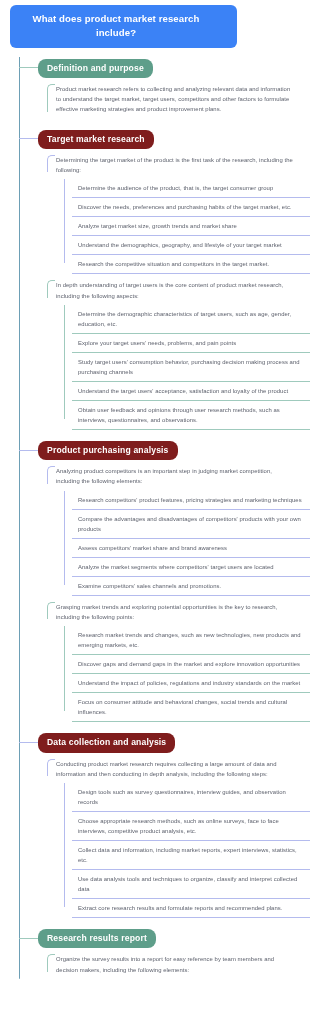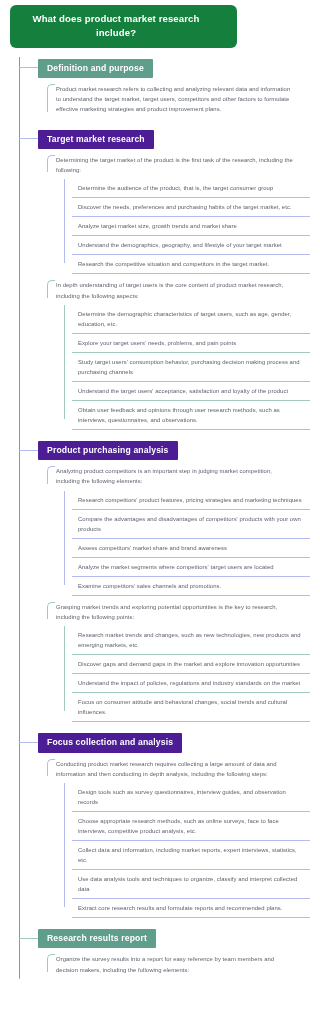--- a/index.html
+++ b/index.html
@@ -6,21 +6,21 @@
   html, body {
     width: 310px;
     background: #ffffff;
     font-family: "Liberation Sans", sans-serif;
   }
   body { position: relative; width: 310px; padding-bottom: 6px; }
 
   
   .root-wrap { padding: 5px 12px 0 10px; }
   .root-node {
-    background: #15803d;
+    background: #3b82f6;
     color: #ffffff;
     border-radius: 6px;
     padding: 7px 25px 8px 10px;
     text-align: center;
     font-size: 9.6px;
     font-weight: bold;
     line-height: 1.45;
     letter-spacing: .1px;
     width: 227px;
   }
@@ -45,30 +45,30 @@
     position: absolute;
     left: 19px;
     top: 50%;
     width: 19px;
     height: 0;
     border-top: 1.4px solid #9fcabd;
   }
   .section.purple .stub { border-top-color: #b4bbee; }
   .node {
     display: inline-block;
-    border-radius: 1px;
+    border-radius: 8px;
     color: #ffffff;
     font-size: 8.6px;
     font-weight: bold;
     letter-spacing: .15px;
     padding: 4px 9px 5px 9px;
     line-height: 1.2;
   }
   .section.green  .node { background: #5e9e8a; }
-  .section.purple .node { background: #4c1d95; }
+  .section.purple .node { background: #7f1d1d; }
 
   
   .desc-wrap { position: relative; padding-left: 54px; margin-top: 6px; }
   .desc-bracket {
     position: absolute;
     left: 47px;
     top: 0;
     bottom: 7px;
     width: 8px;
     border-left: 1.1px solid #9fcabd;
@@ -173,21 +173,21 @@
         </div>
         <div class="leaves">
           <span class="leaf-spine"></span>
           <div class="leaf">Research market trends and changes, such as new technologies, new products and emerging markets, etc.</div>
           <div class="leaf">Discover gaps and demand gaps in the market and explore innovation opportunities</div>
           <div class="leaf">Understand the impact of policies, regulations and industry standards on the market</div>
           <div class="leaf">Focus on consumer attitude and behavioral changes, social trends and cultural influences.</div>
         </div>
       </div>
       <div class="section purple">
-        <div class="section-head"><span class="stub"></span><span class="node">Focus collection and analysis</span></div>
+        <div class="section-head"><span class="stub"></span><span class="node">Data collection and analysis</span></div>
         <div class="desc-wrap">
           <span class="desc-bracket"></span>
           <div class="desc">Conducting product market research requires collecting a large amount of data and information and then conducting in depth analysis, including the following steps:</div>
         </div>
         <div class="leaves">
           <span class="leaf-spine"></span>
           <div class="leaf">Design tools such as survey questionnaires, interview guides, and observation records</div>
           <div class="leaf">Choose appropriate research methods, such as online surveys, face to face interviews, competitive product analysis, etc.</div>
           <div class="leaf">Collect data and information, including market reports, expert interviews, statistics, etc.</div>
           <div class="leaf">Use data analysis tools and techniques to organize, classify and interpret collected data</div>

